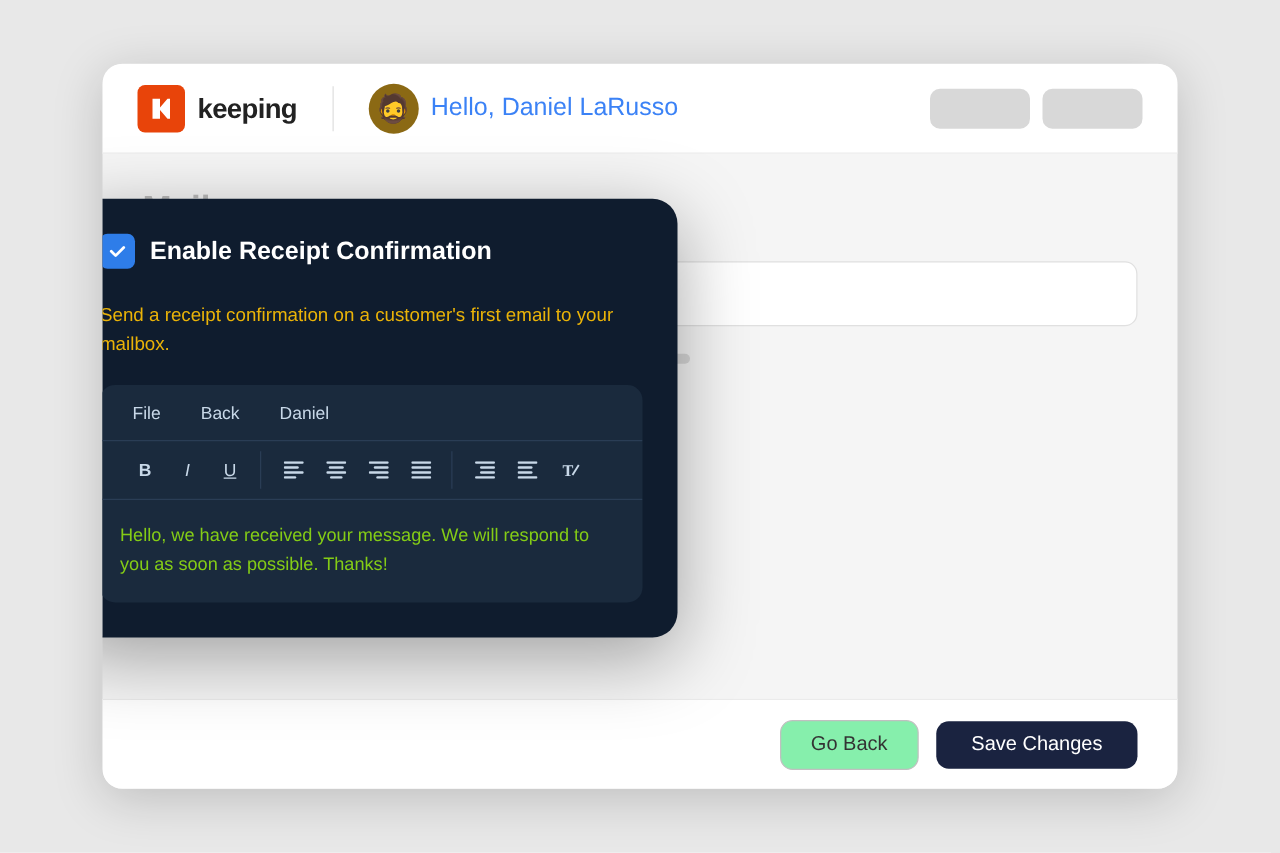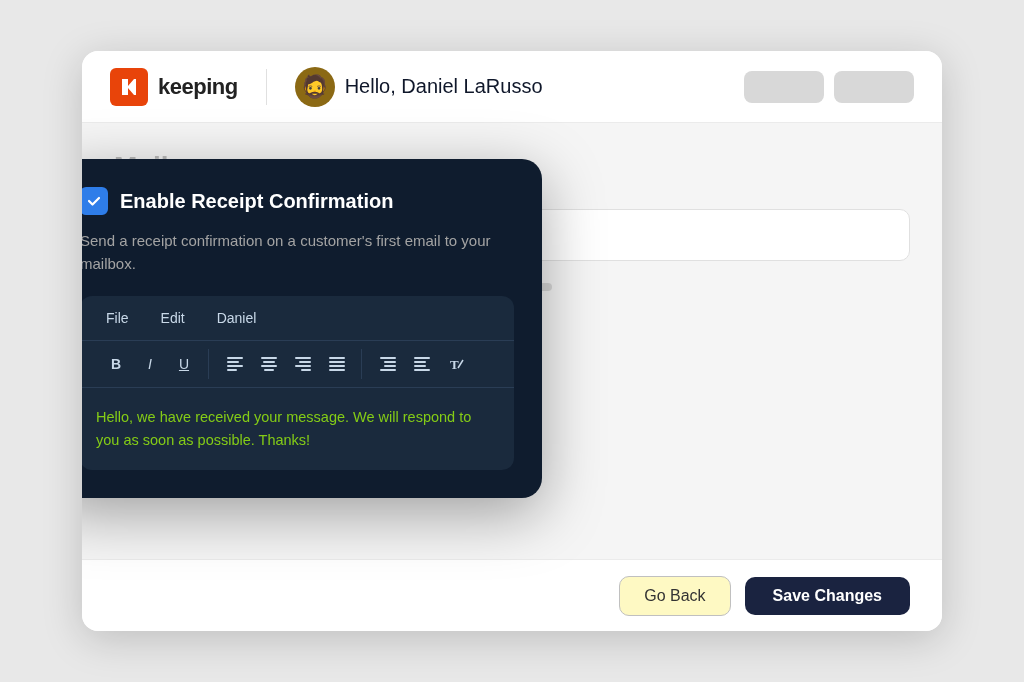--- a/index.html
+++ b/index.html
@@ -86,21 +86,21 @@
       display: flex;
       align-items: center;
       justify-content: center;
       font-size: 22px;
       overflow: hidden;
     }
 
     .greeting-text {
       font-size: 20px;
       font-weight: 500;
-      color: #0f172a;
+      color: #3b82f6;
     }
 
     .topbar-actions {
       margin-left: auto;
       display: flex;
       gap: 10px;
     }
 
     .topbar-btn {
       width: 80px;
@@ -153,34 +153,34 @@
       align-items: center;
       justify-content: flex-end;
       padding: 0 32px;
       gap: 14px;
     }
 
     .btn-go-back {
       padding: 10px 24px;
       border: 1.5px solid #c0c0c0;
       border-radius: 10px;
-      background: #fef9c3;
+      background: #86efac;
       font-size: 16px;
       font-weight: 500;
       color: #333;
       cursor: pointer;
     }
 
     .btn-save-changes {
       padding: 10px 28px;
       border: none;
       border-radius: 10px;
       background: #1a2340;
       font-size: 16px;
-      font-weight: 700;
+      font-weight: 400;
       color: #ffffff;
       cursor: pointer;
     }
 
     
     .modal-card {
       position: absolute;
       top: 108px;
       left: -30px;
       width: 490px;
@@ -188,21 +188,21 @@
       border-radius: 20px;
       padding: 28px 28px 28px 28px;
       box-shadow: 0 16px 60px rgba(0,0,0,0.35);
       z-index: 10;
     }
 
     .modal-header {
       display: flex;
       align-items: center;
       gap: 12px;
-      margin-bottom: 14px;
+      margin-bottom: 26px;
     }
 
     .checkbox-icon {
       width: 28px;
       height: 28px;
       background: #2e7de9;
       border-radius: 6px;
       display: flex;
       align-items: center;
       justify-content: center;
@@ -210,21 +210,21 @@
     }
 
     .modal-title {
       font-size: 20px;
       font-weight: 700;
       color: #ffffff;
     }
 
     .modal-description {
       font-size: 15px;
-      color: #a3a3a3;
+      color: #eab308;
       line-height: 1.55;
       margin-bottom: 20px;
     }
 
     
     .editor-area {
       background: #1a2a3d;
       border-radius: 12px;
       overflow: hidden;
     }
@@ -343,21 +343,21 @@
       </div>
       <span class="modal-title">Enable Receipt Confirmation</span>
     </div>
 
     <p class="modal-description">Send a receipt confirmation on a customer's first email to your mailbox.</p>
 
     <div class="editor-area">
 
       <div class="editor-menubar">
         <span class="menu-item">File</span>
-        <span class="menu-item">Edit</span>
+        <span class="menu-item">Back</span>
         <span class="menu-item">Daniel</span>
       </div>
 
       <div class="editor-toolbar">
         <div class="toolbar-group">
           <div class="toolbar-btn">
             <span class="icon-bold">B</span>
           </div>
           <div class="toolbar-btn">
             <span class="icon-italic">I</span>

